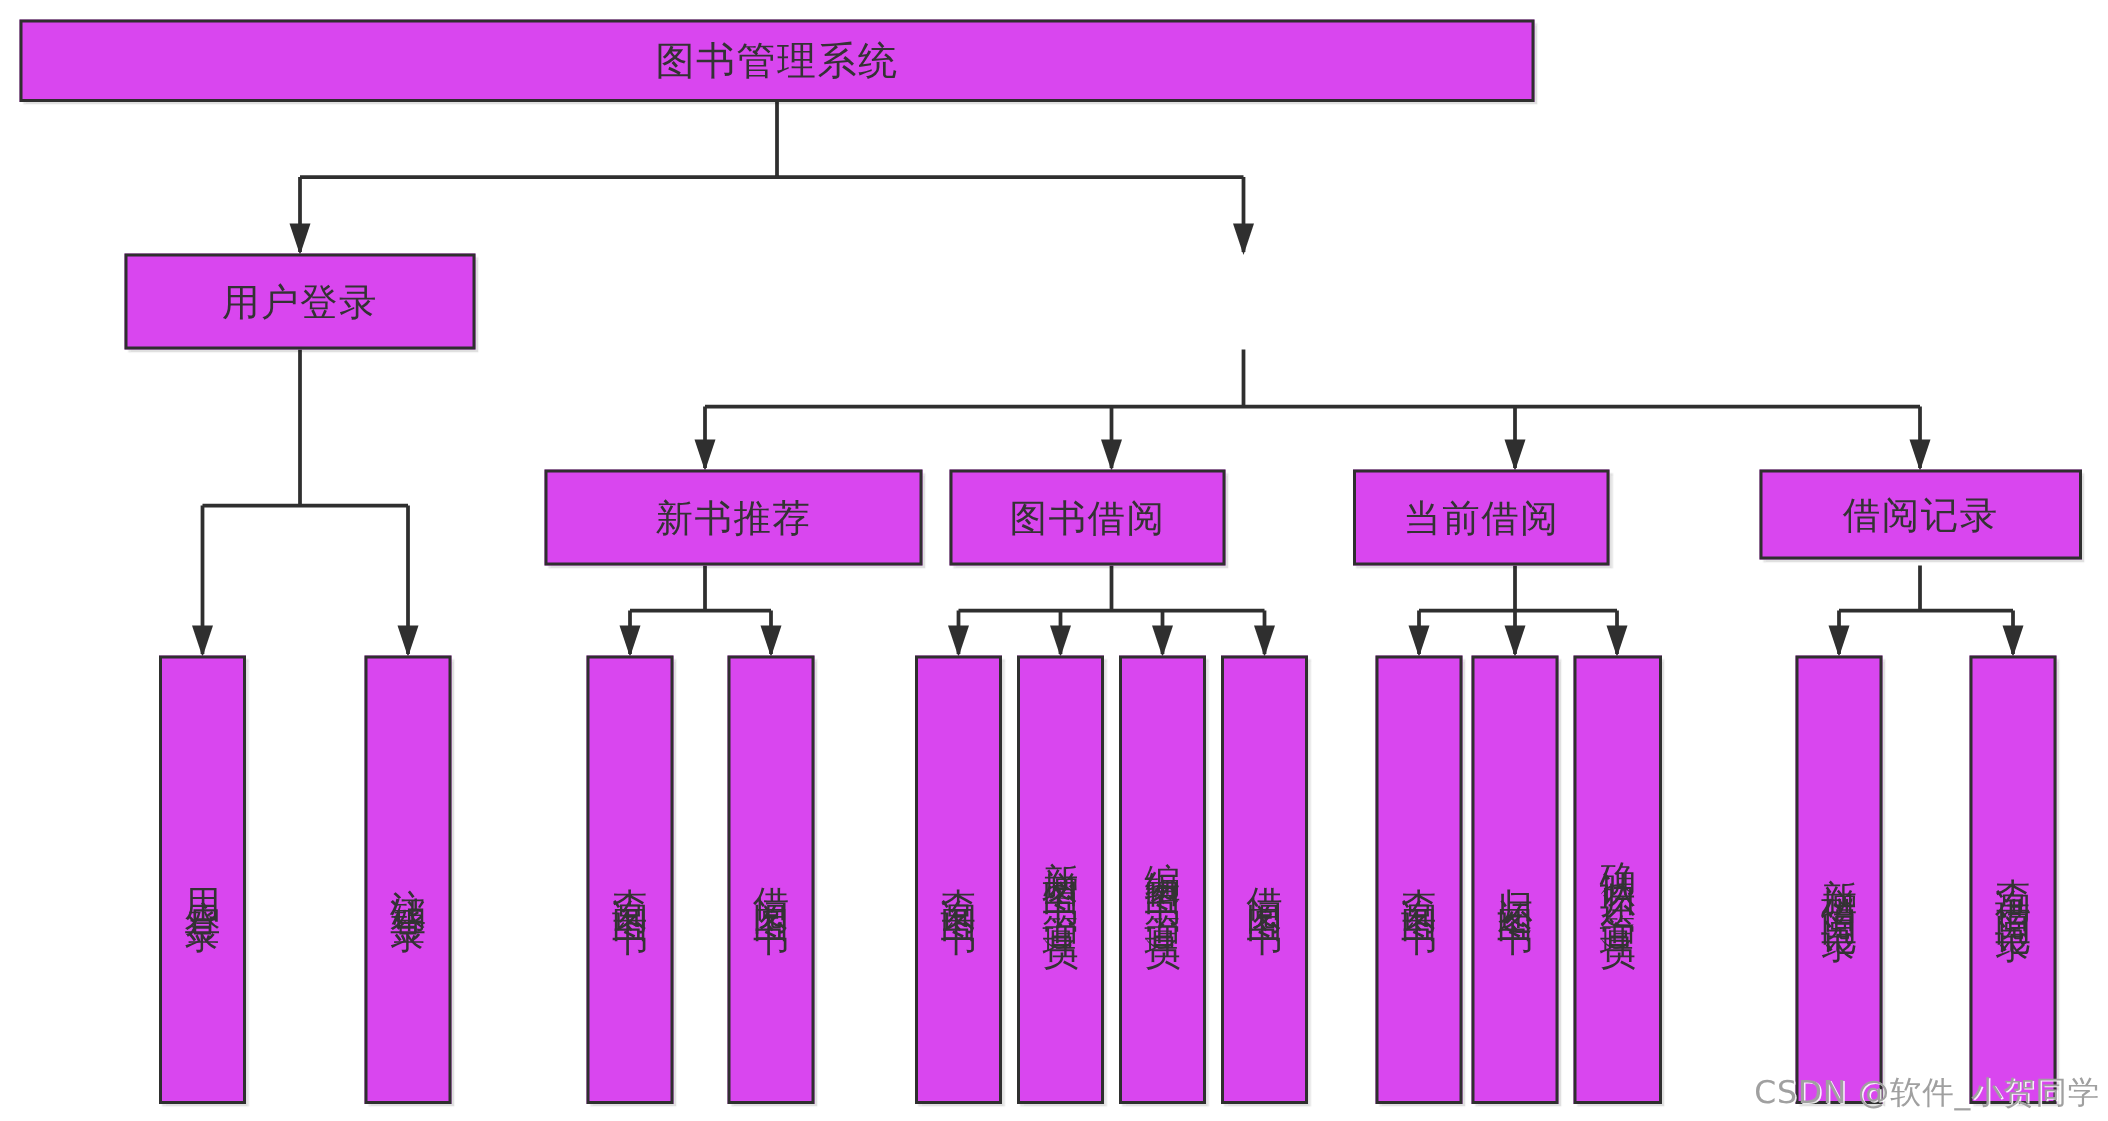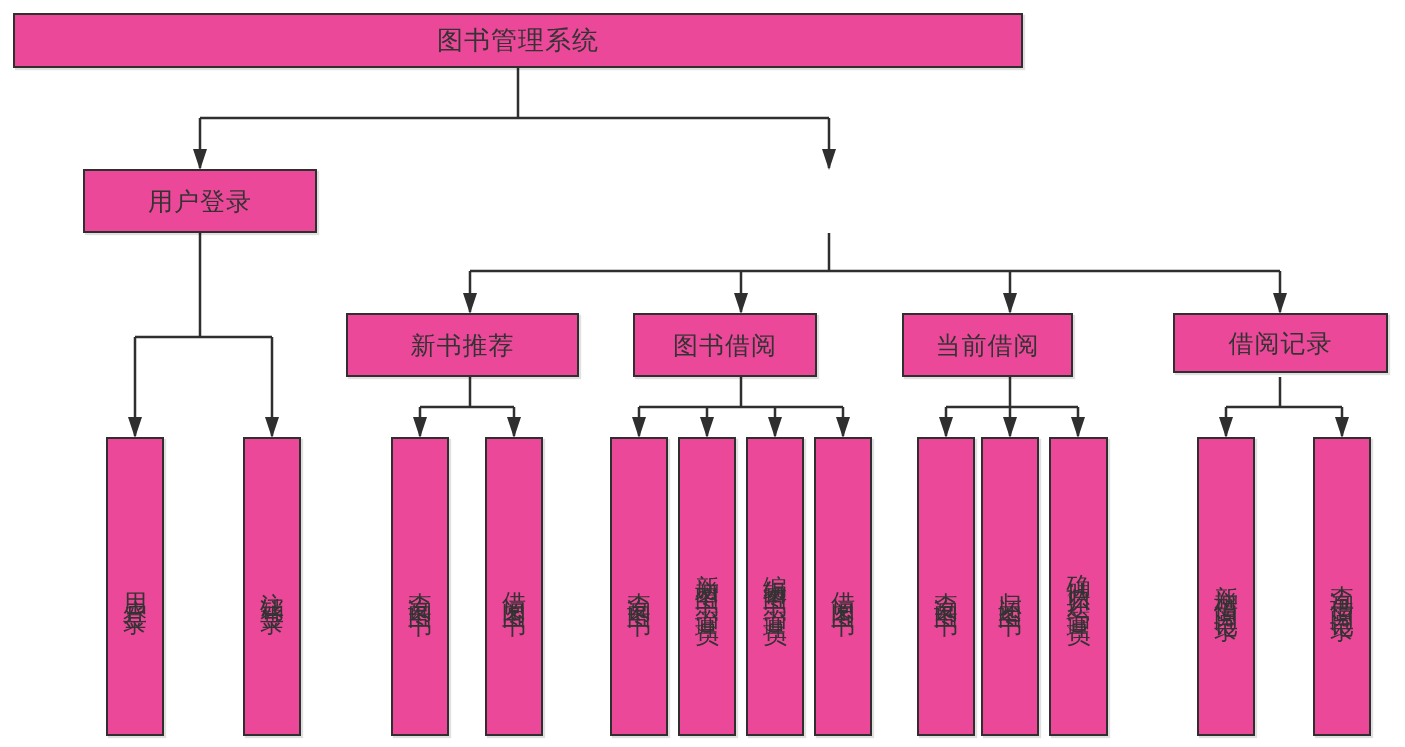--- a/index.html
+++ b/index.html
@@ -26,21 +26,21 @@
     stroke-width:2.5;
     fill:none;
   }
   .connectors use{
     fill:var(--line);
   }
   .box{
     position:absolute;
     box-sizing:border-box;
     border:2.5px solid var(--line);
-    background:#ec4899;
+    background:#d946ef;
     display:flex;
     align-items:center;
     justify-content:center;
     color:var(--text);
     z-index:1;
     box-shadow:2px 2px 1px rgba(0,0,0,0.12);
     white-space:nowrap;
   }
   .h1{font-size:26px;letter-spacing:1px;}
   .h2{font-size:25px;letter-spacing:1px;}
@@ -100,33 +100,34 @@
       <use href="#ah" transform="translate(1078,438)"></use>
       <use href="#ah" transform="translate(1226,438)"></use>
       <use href="#ah" transform="translate(1342,438)"></use>
     </g>
   </svg>
 
   <div class="box h1" style="left:13px;top:13px;width:1010px;height:55px">图书管理系统</div>
 
   <div class="box h2" style="left:83px;top:169px;width:234px;height:64px">用户登录</div>
 
-  <div class="box h2" style="left:346px;top:313px;width:233px;height:64px">新书推荐</div>
+  <div class="box h2" style="left:363px;top:313px;width:252px;height:64px">新书推荐</div>
   <div class="box h2" style="left:633px;top:313px;width:184px;height:64px">图书借阅</div>
   <div class="box h2" style="left:902px;top:313px;width:171px;height:64px">当前借阅</div>
   <div class="box h2" style="left:1173px;top:313px;width:215px;height:60px">借阅记录</div>
 
   <div class="box v" style="left:106px;top:437px;width:58px;height:299px">用户登录</div>
   <div class="box v" style="left:243px;top:437px;width:58px;height:299px">注销登录</div>
   <div class="box v" style="left:391px;top:437px;width:58px;height:299px">查询图书</div>
   <div class="box v" style="left:485px;top:437px;width:58px;height:299px">借阅图书</div>
   <div class="box v" style="left:610px;top:437px;width:58px;height:299px">查询图书</div>
   <div class="box v" style="left:678px;top:437px;width:58px;height:299px">新增图书（管理员）</div>
   <div class="box v" style="left:746px;top:437px;width:58px;height:299px">编辑图书（管理员）</div>
   <div class="box v" style="left:814px;top:437px;width:58px;height:299px">借阅图书</div>
   <div class="box v" style="left:917px;top:437px;width:58px;height:299px">查询图书</div>
   <div class="box v" style="left:981px;top:437px;width:58px;height:299px">归还图书</div>
   <div class="box v" style="left:1049px;top:437px;width:59px;height:299px">确认归还（管理员）</div>
   <div class="box v" style="left:1197px;top:437px;width:58px;height:299px">新增借阅记录</div>
   <div class="box v" style="left:1313px;top:437px;width:58px;height:299px">查询借阅记录</div>
 
+  <div class="watermark">CSDN @软件_小贺同学</div>
 
 </div>
 
 </body></html>

